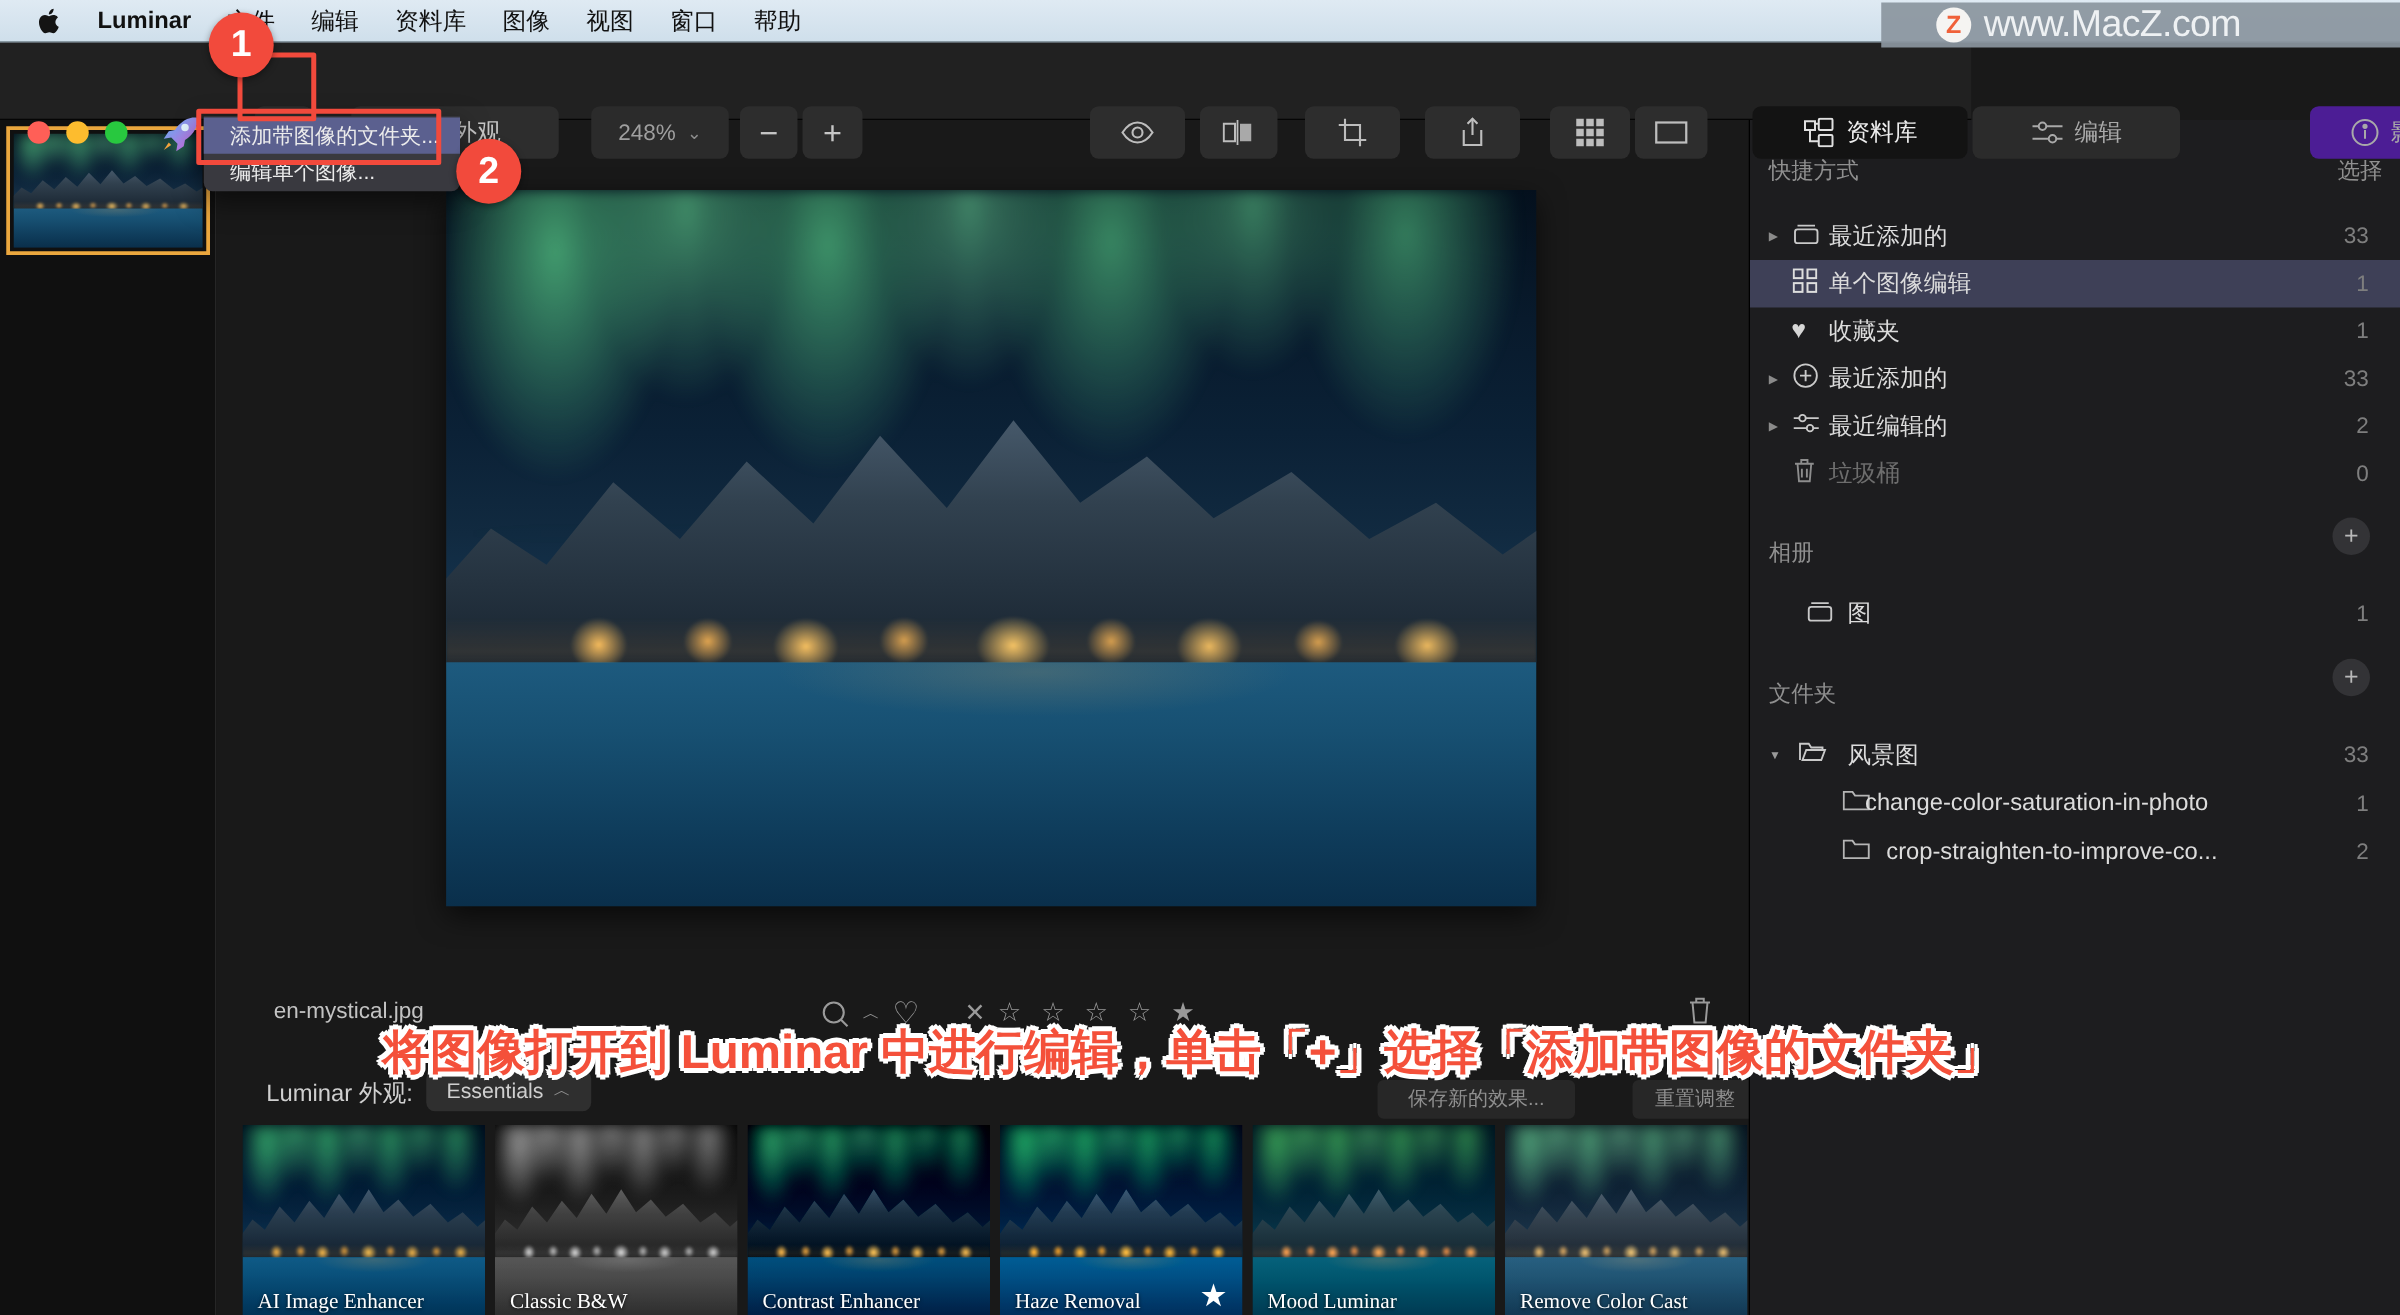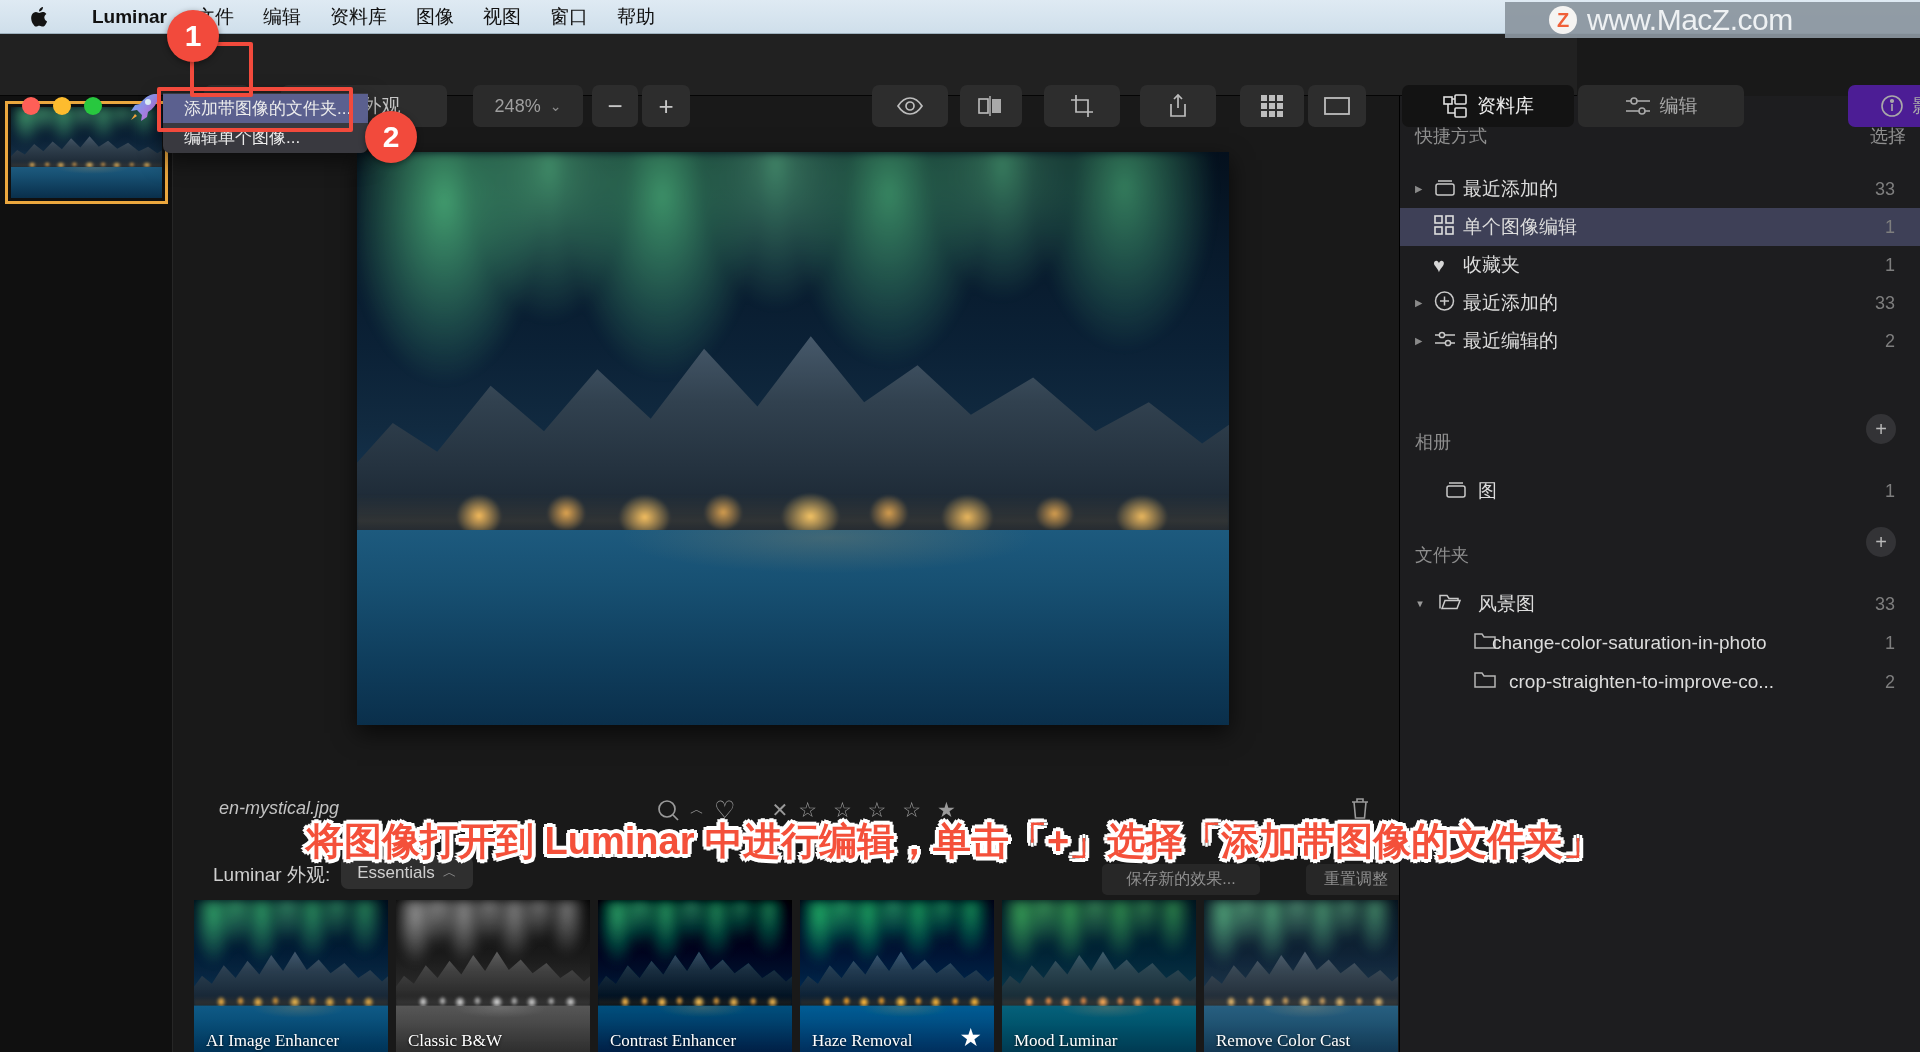--- a/index.html
+++ b/index.html
@@ -5,21 +5,21 @@
   * { margin:0; padding:0; box-sizing:border-box; }
   html,body { width:1920px; height:1052px; overflow:hidden; background:#191919;
               font-family:"Liberation Sans", sans-serif; }
 
   
   .menubar { position:absolute; left:0; top:0; width:1920px; height:34px;
     background:linear-gradient(180deg,#dfeaf3 0%,#cfdfeb 100%);
     display:flex; align-items:center; color:#111; font-size:19px; z-index:30;
     border-bottom:1px solid #9fb2bf; }
   .menubar .apple { margin-left:30px; width:20px; height:22px; }
-  .menubar .appname { font-weight:bold; margin-left:42px; }
+  .menubar .appname { font-weight:bold; margin-left:28px; }
   .menubar .mitem { margin-left:29px; }
 
   
   .watermark { position:absolute; right:0; top:2px; width:415px; height:36px;
     background:rgba(139,150,159,0.93); display:flex; align-items:center;
     padding-left:44px; z-index:60; }
   .watermark .zcircle { width:28px; height:28px; border-radius:50%; background:#f5f4f2;
     color:#f0613a; font-weight:bold; font-size:20px; display:flex; align-items:center;
     justify-content:center; }
   .watermark .wmtext { color:#eef1f3; font-size:30px; font-weight:500; margin-left:10px;
@@ -101,21 +101,21 @@
       linear-gradient(180deg,#1d5a7e 0%,#175072 28%,#0f3d5c 68%,#0a2f4b 100%); }
 
   .fx-bw { filter:grayscale(1) brightness(1.12) contrast(1.08); }
   .fx-ai { filter:saturate(1.18) contrast(1.05); }
   .fx-contrast { filter:contrast(1.3); }
   .fx-haze { filter:saturate(1.3) contrast(1.15) brightness(1.05); }
   .fx-mood { filter:hue-rotate(-12deg) saturate(1.25); }
   .fx-cast { filter:saturate(.85) brightness(1.08); }
 
   
-  .filename { position:absolute; left:46px; top:702px; color:#c3c3c3; font-size:18px;font-style:italic; }
+  .filename { position:absolute; left:46px; top:702px; color:#c3c3c3; font-size:18px; }
   .statusicons { position:absolute; left:483px; top:700px; display:flex; align-items:center;
     gap:10px; color:#9a9a9a; font-size:20px; }
   .statusicons .stars { letter-spacing:5px; font-size:21px; }
   .trashbtn { position:absolute; left:1176px; top:700px; color:#9a9a9a; }
 
   
   .abtn { position:absolute; top:768px; height:31px; background:#272727; border-radius:5px;
     color:#8f8f8f; font-size:16px; display:flex; align-items:center; justify-content:center;margin-left:46px; }
 
   
@@ -448,20 +448,28 @@
     <span class="sicon" style="left:34px">
       <svg width="22" height="20" viewBox="0 0 22 20" fill="none" stroke="#c9c9c9" stroke-width="1.5">
         <line x1="1" y1="6" x2="21" y2="6"></line>
           <circle cx="8" cy="6" r="2.6" fill="#1d1d1f"></circle>
         <line x1="1" y1="14" x2="21" y2="14"></line>
           <circle cx="14" cy="14" r="2.6" fill="#1d1d1f"></circle>
         </svg></span>
     <span class="slabel" style="left:63px">最近编辑的</span>
     <span class="scount">2</span>
   </div>
+  <div class="srow dim" style="top:264px">
+    <span class="sicon" style="left:34px">
+      <svg width="19" height="21" viewBox="0 0 19 21" fill="none" stroke="#8d8d8d" stroke-width="1.5">
+        <path d="M2 5h15M7 5V2h5v3M4 5l1.2 14h8.6L15 5M7.5 9v7M11.5 9v7"></path>
+        </svg></span>
+    <span class="slabel" style="left:63px">垃圾桶</span>
+    <span class="scount">0</span>
+  </div>
 
   <div class="shead" style="top:334px">相册</div>
   <div class="addcircle" style="top:318px">
     <span>+</span>
   </div>
   <div class="srow" style="top:376px">
     <span class="sicon" style="left:45px">
       <svg width="22" height="20" viewBox="0 0 22 20" fill="none" stroke="#c9c9c9" stroke-width="1.5">
         <path d="M4 4h14"></path>
           <rect x="2" y="7" width="18" height="11" rx="2"></rect>

